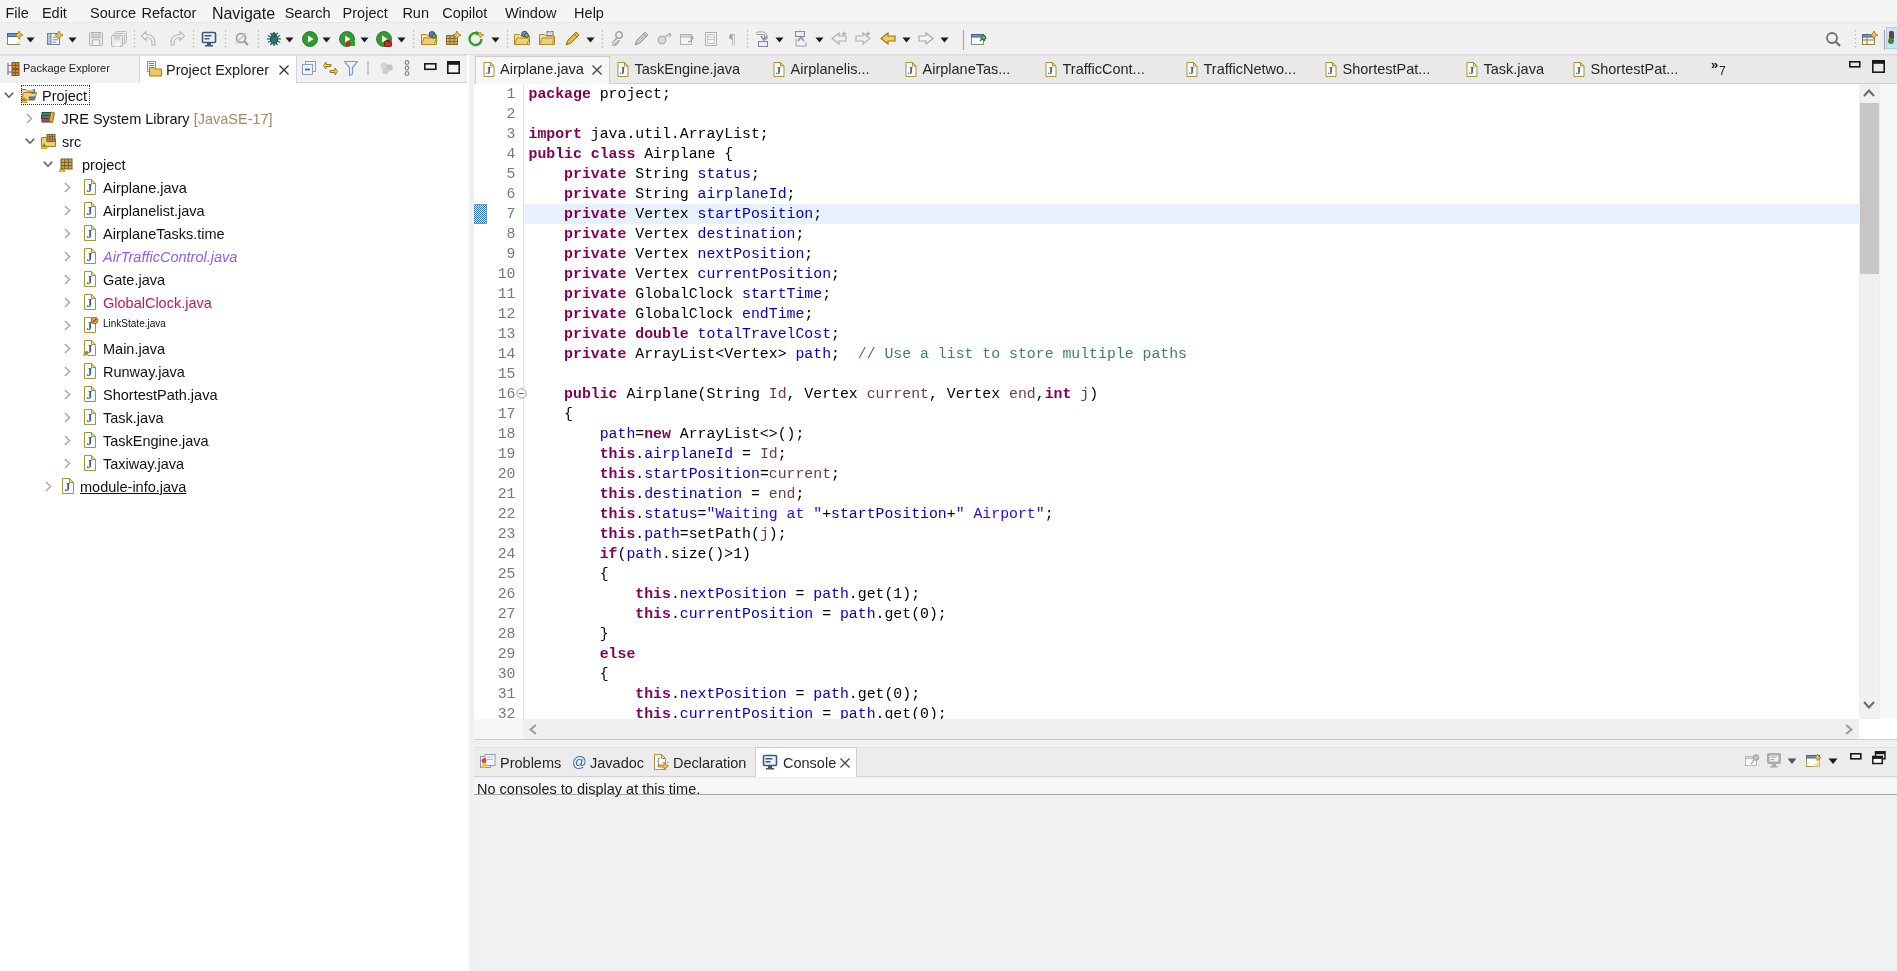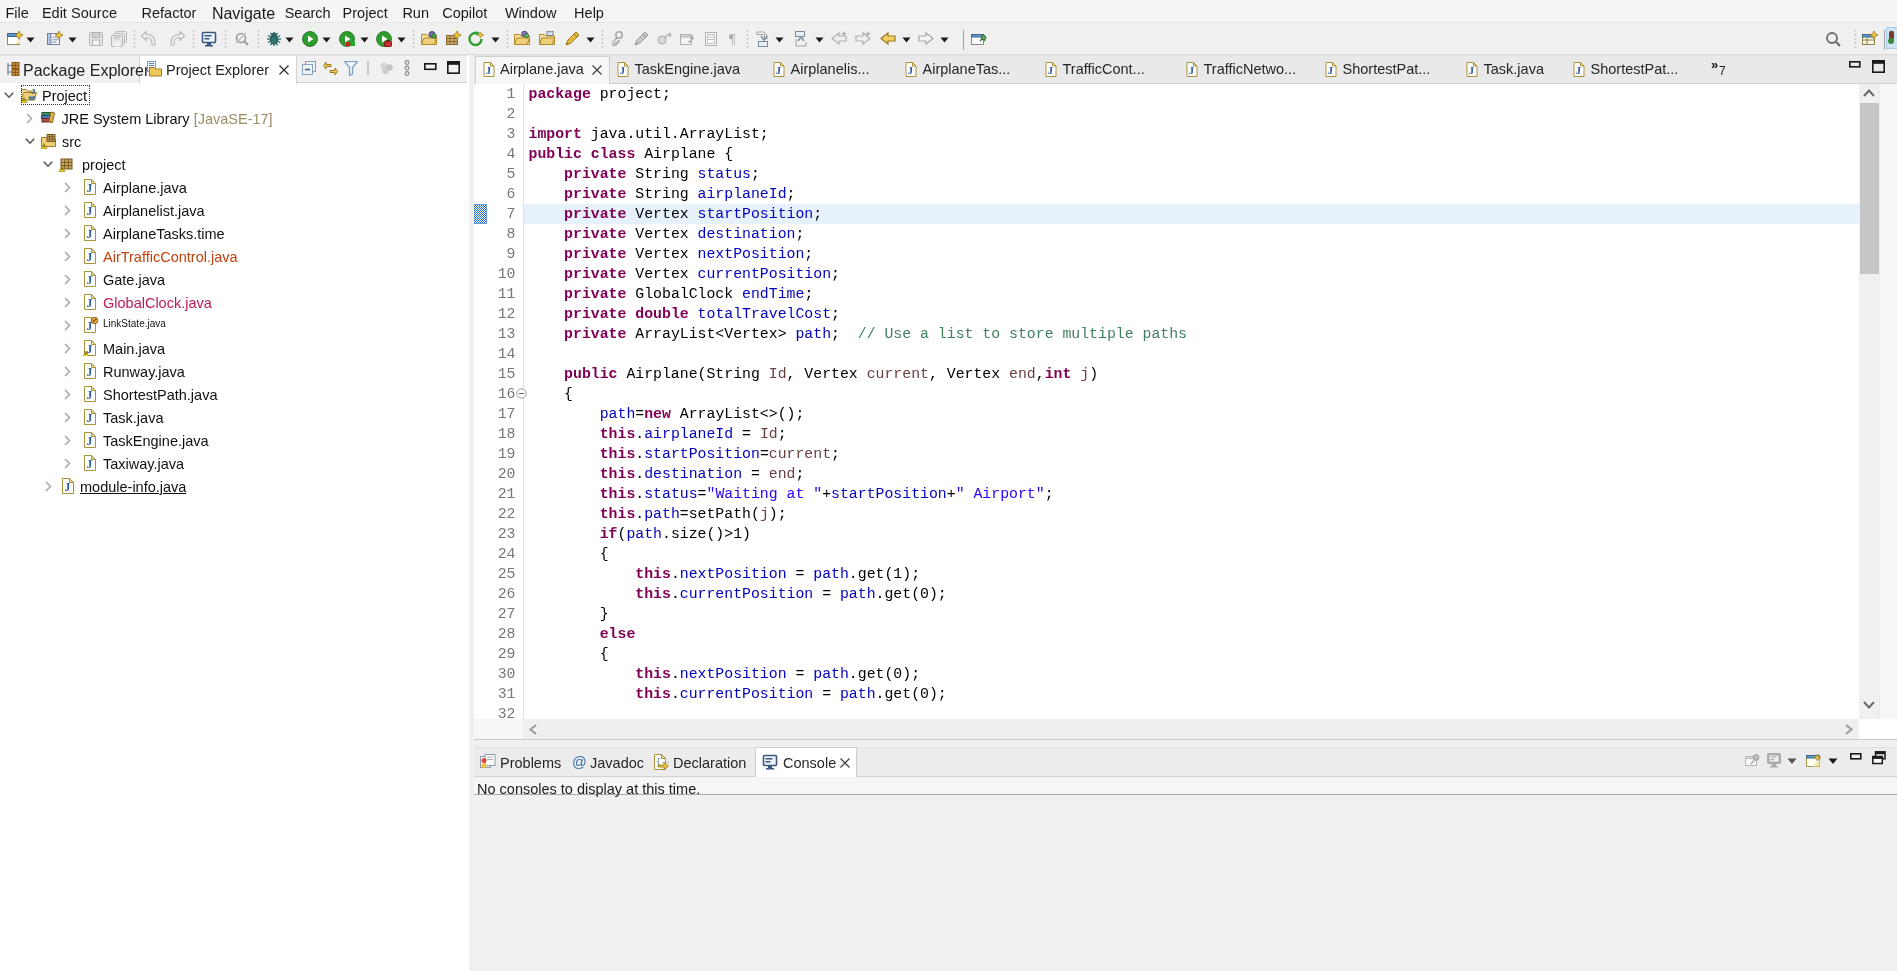--- a/index.html
+++ b/index.html
@@ -4,21 +4,21 @@
 *{margin:0;padding:0;box-sizing:border-box}
 body{font-family:"Liberation Sans",sans-serif;}
 #root{position:relative;width:1897px;height:971px;background:#f0f0f0;overflow:hidden;}
 .abs{position:absolute;}
 </style></head><body>
 <div id="root">
 
 <div class="abs" style="left:0;top:0;width:1897px;height:23px;background:#f5f5f5;border-bottom:1px solid #e6e6e6;">
 <span class="abs" style="left:5.5px;top:5px;font-size:14.5px;color:#1a1a1a;">File</span>
 <span class="abs" style="left:41.9px;top:5px;font-size:14.5px;color:#1a1a1a;">Edit</span>
-<span class="abs" style="left:71px;top:5px;font-size:14.5px;color:#1a1a1a;">Source</span>
+<span class="abs" style="left:90px;top:5px;font-size:14.5px;color:#1a1a1a;">Source</span>
 <span class="abs" style="left:141.5px;top:5px;font-size:14.5px;color:#1a1a1a;">Refactor</span>
 <span class="abs" style="left:211.9px;top:5px;font-size:16px;color:#1a1a1a;">Navigate</span>
 <span class="abs" style="left:284.7px;top:5px;font-size:14.5px;color:#1a1a1a;">Search</span>
 <span class="abs" style="left:342.6px;top:5px;font-size:14.5px;color:#1a1a1a;">Project</span>
 <span class="abs" style="left:402.4px;top:5px;font-size:14.5px;color:#1a1a1a;">Run</span>
 <span class="abs" style="left:442.2px;top:5px;font-size:14.5px;color:#1a1a1a;">Copilot</span>
 <span class="abs" style="left:504.9px;top:5px;font-size:14.5px;color:#1a1a1a;">Window</span>
 <span class="abs" style="left:574.1px;top:5px;font-size:14.5px;color:#1a1a1a;">Help</span>
 </div>
 <div class="abs" style="left:0;top:24px;width:1897px;height:31px;background:#f0f0f0;border-bottom:1px solid #dcdcdc;"></div>
@@ -288,21 +288,21 @@
       <line x1="2" y1="2" x2="2" y2="14" stroke="#7a8a9a" stroke-width="1.4"></line>
       <line x1="2" y1="4.5" x2="6" y2="4.5" stroke="#7a8a9a" stroke-width="1.2"></line>
       <line x1="2" y1="11" x2="6" y2="11" stroke="#7a8a9a" stroke-width="1.2"></line>
       <rect x="6" y="1.5" width="7" height="6" fill="#c08a3e" stroke="#8a5a1e"></rect>
       <line x1="9.5" y1="1.5" x2="9.5" y2="7.5" stroke="#8a5a1e"></line>
       <line x1="6" y1="4.5" x2="13" y2="4.5" stroke="#8a5a1e"></line>
       <rect x="6" y="8.5" width="7" height="6" fill="#c08a3e" stroke="#8a5a1e"></rect>
       <line x1="9.5" y1="8.5" x2="9.5" y2="14.5" stroke="#8a5a1e"></line>
       <line x1="6" y1="11.5" x2="13" y2="11.5" stroke="#8a5a1e"></line>
     </svg>
-<span class="abs" style="left:23px;top:62px;font-size:16px;color:#222;">Package Explorer</span>
+<span class="abs" style="left:23px;top:62px;font-size:11px;color:#222;">Package Explorer</span>
 <svg class="abs" style="left:146px;top:61px" width="16" height="16" viewBox="0 0 16 16">
       <rect x="1.5" y="0.5" width="8" height="10" fill="#eef3f8" stroke="#8a97a4"></rect>
       <line x1="3" y1="2.5" x2="8" y2="2.5" stroke="#5b87b4"></line>
       <line x1="3" y1="4.5" x2="8" y2="4.5" stroke="#5b87b4"></line>
       <line x1="3" y1="6.5" x2="6.5" y2="6.5" stroke="#5b87b4"></line>
       <path d="M3.5 6.5 L8 6.5 L9.5 8 L15.5 8 L15.5 15 L3.5 15 Z" fill="#f0c75a" stroke="#a07b20"></path>
     </svg>
 <span class="abs" style="left:166px;top:62px;font-size:14.5px;color:#222;">Project Explorer</span>
 <svg class="abs" style="left:278px;top:64px" width="12" height="12" viewBox="0 0 12 12">
       <path d="M1.5 1.5 L10.5 10.5 M10.5 1.5 L1.5 10.5" stroke="#333" stroke-width="1.3"></path>
@@ -422,21 +422,21 @@
     </svg>
 <span class="abs" style="left:103px;top:225.5px;font-size:14.5px;color:#111;white-space:pre;">AirplaneTasks.time</span>
 <svg class="abs" style="left:64px;top:251px" width="7" height="11" viewBox="0 0 7 11">
       <path d="M1 1 L5.5 5.5 L1 10" fill="none" stroke="#ababab" stroke-width="1.6"></path>
     </svg>
 <svg class="abs" style="left:83px;top:248px" width="16" height="16" viewBox="0 0 16 16">
       <path d="M1.5 0.5 L8.5 0.5 L12.5 4.5 L12.5 15.5 L1.5 15.5 Z" fill="#fff" stroke="#a89438"></path>
       <path d="M8.5 0.5 L8.5 4.5 L12.5 4.5 Z" fill="#e8dfa8" stroke="#a89438"></path>
       <text x="3.4" y="12.5" font-size="11.5" font-weight="bold" fill="#2c5a9e" font-family="Liberation Serif">J</text>
     </svg>
-<span class="abs" style="left:103px;top:248.5px;font-size:14.5px;color:#c2410c;white-space:pre;">AirTrafficControl.java</span>
+<span class="abs" style="left:103px;top:248.5px;font-size:14.5px;color:#8b5cf6;white-space:pre;font-style:italic;">AirTrafficControl.java</span>
 <svg class="abs" style="left:64px;top:274px" width="7" height="11" viewBox="0 0 7 11">
       <path d="M1 1 L5.5 5.5 L1 10" fill="none" stroke="#ababab" stroke-width="1.6"></path>
     </svg>
 <svg class="abs" style="left:83px;top:271px" width="16" height="16" viewBox="0 0 16 16">
       <path d="M1.5 0.5 L8.5 0.5 L12.5 4.5 L12.5 15.5 L1.5 15.5 Z" fill="#fff" stroke="#a89438"></path>
       <path d="M8.5 0.5 L8.5 4.5 L12.5 4.5 Z" fill="#e8dfa8" stroke="#a89438"></path>
       <text x="3.4" y="12.5" font-size="11.5" font-weight="bold" fill="#2c5a9e" font-family="Liberation Serif">J</text>
     </svg>
 <span class="abs" style="left:103px;top:271.5px;font-size:14.5px;color:#111;white-space:pre;">Gate.java</span>
 <svg class="abs" style="left:64px;top:297px" width="7" height="11" viewBox="0 0 7 11">
@@ -657,20 +657,21 @@
 <div><i class="k">package</i> project;</div>
 <div>&nbsp;</div>
 <div><i class="k">import</i> java.util.ArrayList;</div>
 <div><i class="k">public</i> <i class="k">class</i> Airplane {</div>
 <div>    <i class="k">private</i> String <i class="f">status</i>;</div>
 <div>    <i class="k">private</i> String <i class="f">airplaneId</i>;</div>
 <div>    <i class="k">private</i> Vertex <i class="f">startPosition</i>;</div>
 <div>    <i class="k">private</i> Vertex <i class="f">destination</i>;</div>
 <div>    <i class="k">private</i> Vertex <i class="f">nextPosition</i>;</div>
 <div>    <i class="k">private</i> Vertex <i class="f">currentPosition</i>;</div>
+<div>    <i class="k">private</i> GlobalClock <i class="f">startTime</i>;</div>
 <div>    <i class="k">private</i> GlobalClock <i class="f">endTime</i>;</div>
 <div>    <i class="k">private</i> <i class="k">double</i> <i class="f">totalTravelCost</i>;</div>
 <div>    <i class="k">private</i> ArrayList&lt;Vertex&gt; <i class="f">path</i>;  <i class="c">// Use a list to store multiple paths</i></div>
 <div>&nbsp;</div>
 <div>    <i class="k">public</i> Airplane(String <i class="p">Id</i>, Vertex <i class="p">current</i>, Vertex <i class="p">end</i>,<i class="k">int</i> <i class="p">j</i>)</div>
 <div>    {</div>
 <div>        <i class="f">path</i>=<i class="k">new</i> ArrayList&lt;&gt;();</div>
 <div>        <i class="k">this</i>.<i class="f">airplaneId</i> = <i class="p">Id</i>;</div>
 <div>        <i class="k">this</i>.<i class="f">startPosition</i>=<i class="p">current</i>;</div>
 <div>        <i class="k">this</i>.<i class="f">destination</i> = <i class="p">end</i>;</div>

